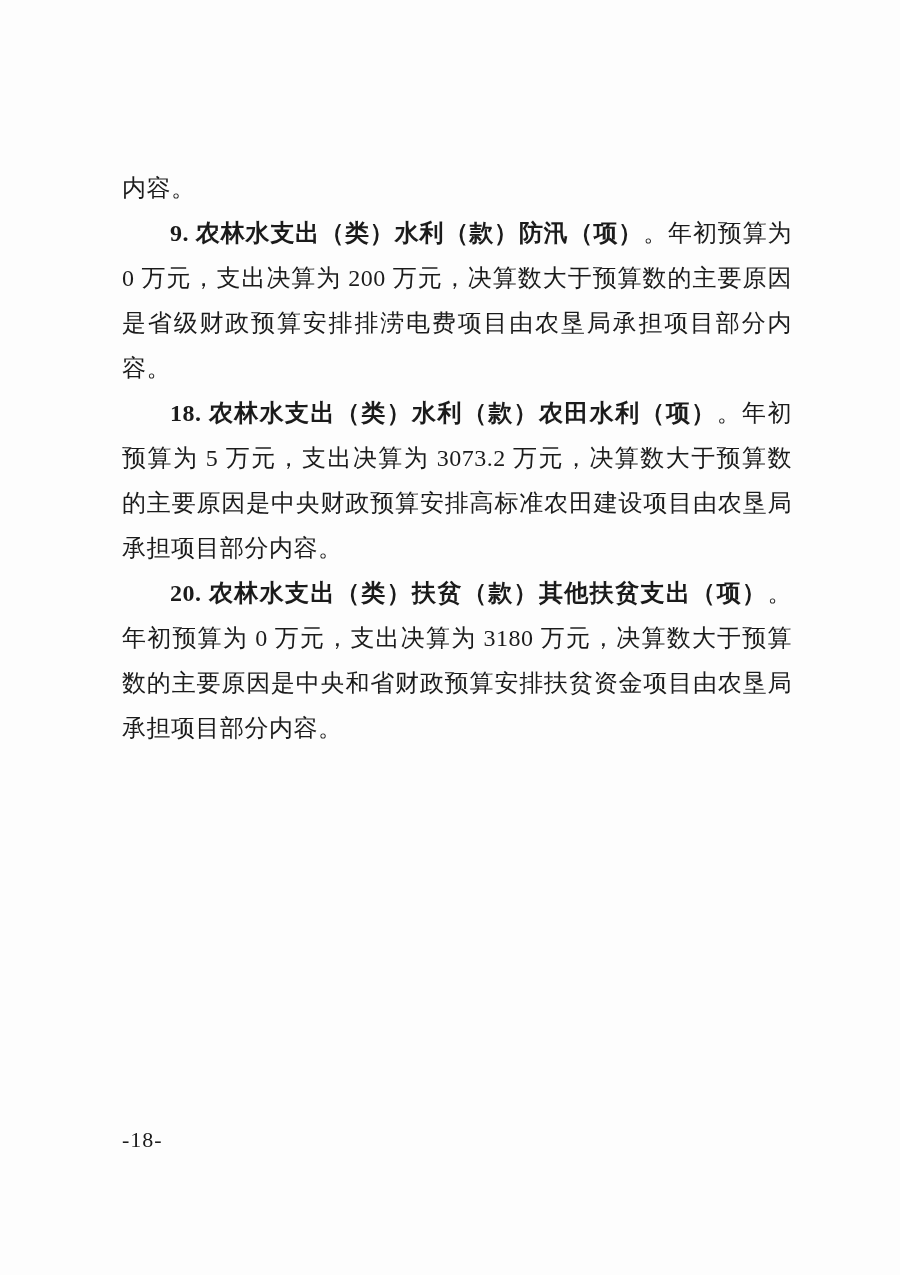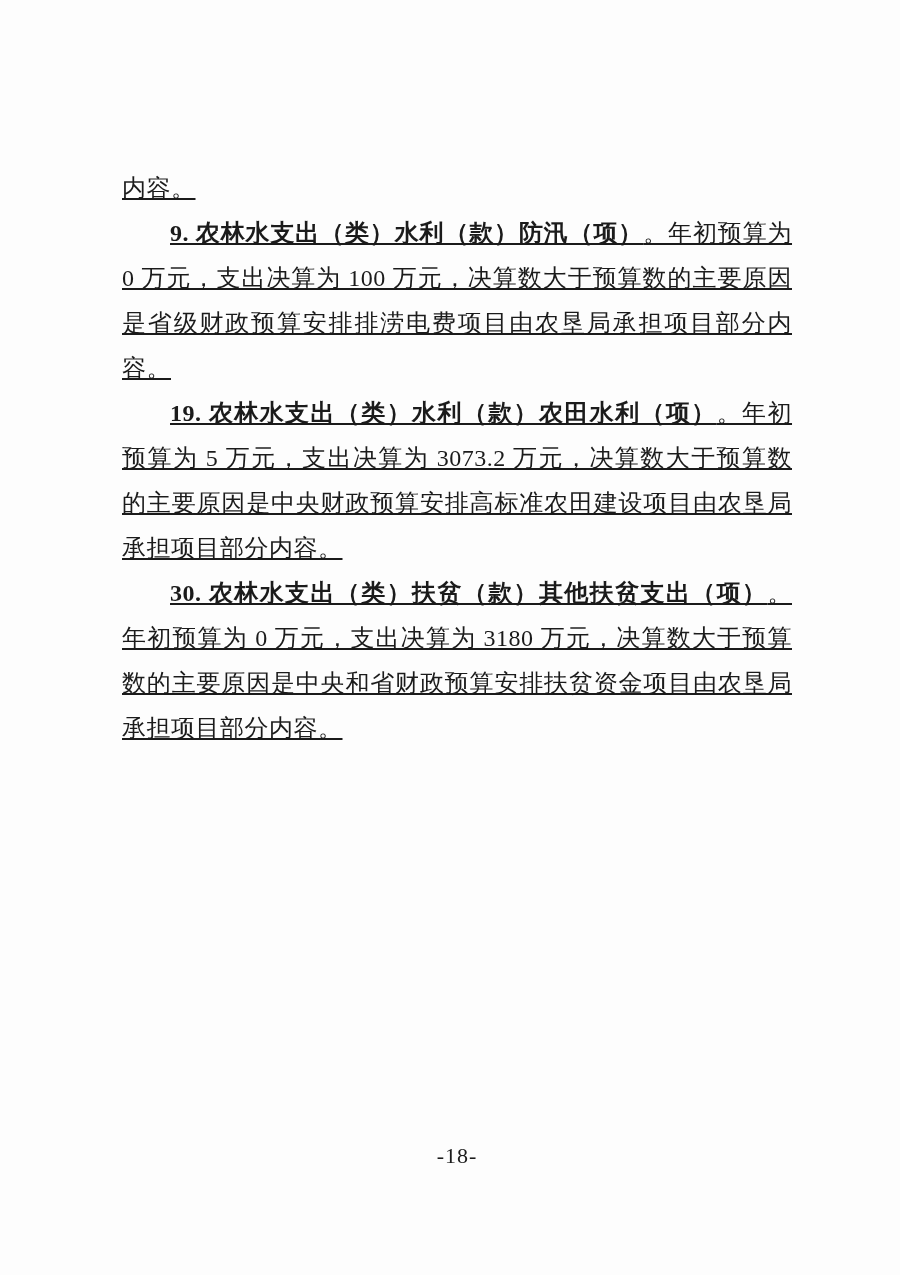--- a/index.html
+++ b/index.html
@@ -27,50 +27,47 @@
     width: 670px;
   }
   .para {
     margin: 0;
     font-size: 24px;
     line-height: 45px;
     text-align: justify;
     text-indent: 2em;
     letter-spacing: 0.5px;
     word-break: break-all;
-    text-decoration: underline;
   }
   .para.no-indent {
     text-indent: 0;
   }
   .para-heading {
     font-weight: bold;
   }
   .page-number {
     position: absolute;
     top: 1126px;
     left: 122px;
     width: 670px;
-    text-align: center;
     font-size: 22px;
     line-height: 28px;
     letter-spacing: 1px;
-    margin-top: 16px;
   }
 </style>
 </head>
 <body>
 
 <div class="doc-page">
   <div class="doc-body" id="paragraphs">
   <p class="para no-indent"><span class="para-heading"></span><span class="para-body">内容。</span></p>
 
 
-  <p class="para"><span class="para-heading">9. 农林水支出（类）水利（款）防汛（项）</span><span class="para-body">。年初预算为 0 万元，支出决算为 100 万元，决算数大于预算数的主要原因是省级财政预算安排排涝电费项目由农垦局承担项目部分内容。</span></p>
+  <p class="para"><span class="para-heading">9. 农林水支出（类）水利（款）防汛（项）</span><span class="para-body">。年初预算为 0 万元，支出决算为 200 万元，决算数大于预算数的主要原因是省级财政预算安排排涝电费项目由农垦局承担项目部分内容。</span></p>
 
-  <p class="para"><span class="para-heading">19. 农林水支出（类）水利（款）农田水利（项）</span><span class="para-body">。年初预算为 5 万元，支出决算为 3073.2 万元，决算数大于预算数的主要原因是中央财政预算安排高标准农田建设项目由农垦局承担项目部分内容。</span></p>
+  <p class="para"><span class="para-heading">18. 农林水支出（类）水利（款）农田水利（项）</span><span class="para-body">。年初预算为 5 万元，支出决算为 3073.2 万元，决算数大于预算数的主要原因是中央财政预算安排高标准农田建设项目由农垦局承担项目部分内容。</span></p>
 
 
-  <p class="para"><span class="para-heading">30. 农林水支出（类）扶贫（款）其他扶贫支出（项）</span><span class="para-body">。年初预算为 0 万元，支出决算为 3180 万元，决算数大于预算数的主要原因是中央和省财政预算安排扶贫资金项目由农垦局承担项目部分内容。</span></p>
+  <p class="para"><span class="para-heading">20. 农林水支出（类）扶贫（款）其他扶贫支出（项）</span><span class="para-body">。年初预算为 0 万元，支出决算为 3180 万元，决算数大于预算数的主要原因是中央和省财政预算安排扶贫资金项目由农垦局承担项目部分内容。</span></p>
 
 </div>
   <div class="page-number">-18-</div>
 </div>
 
 </body></html>

